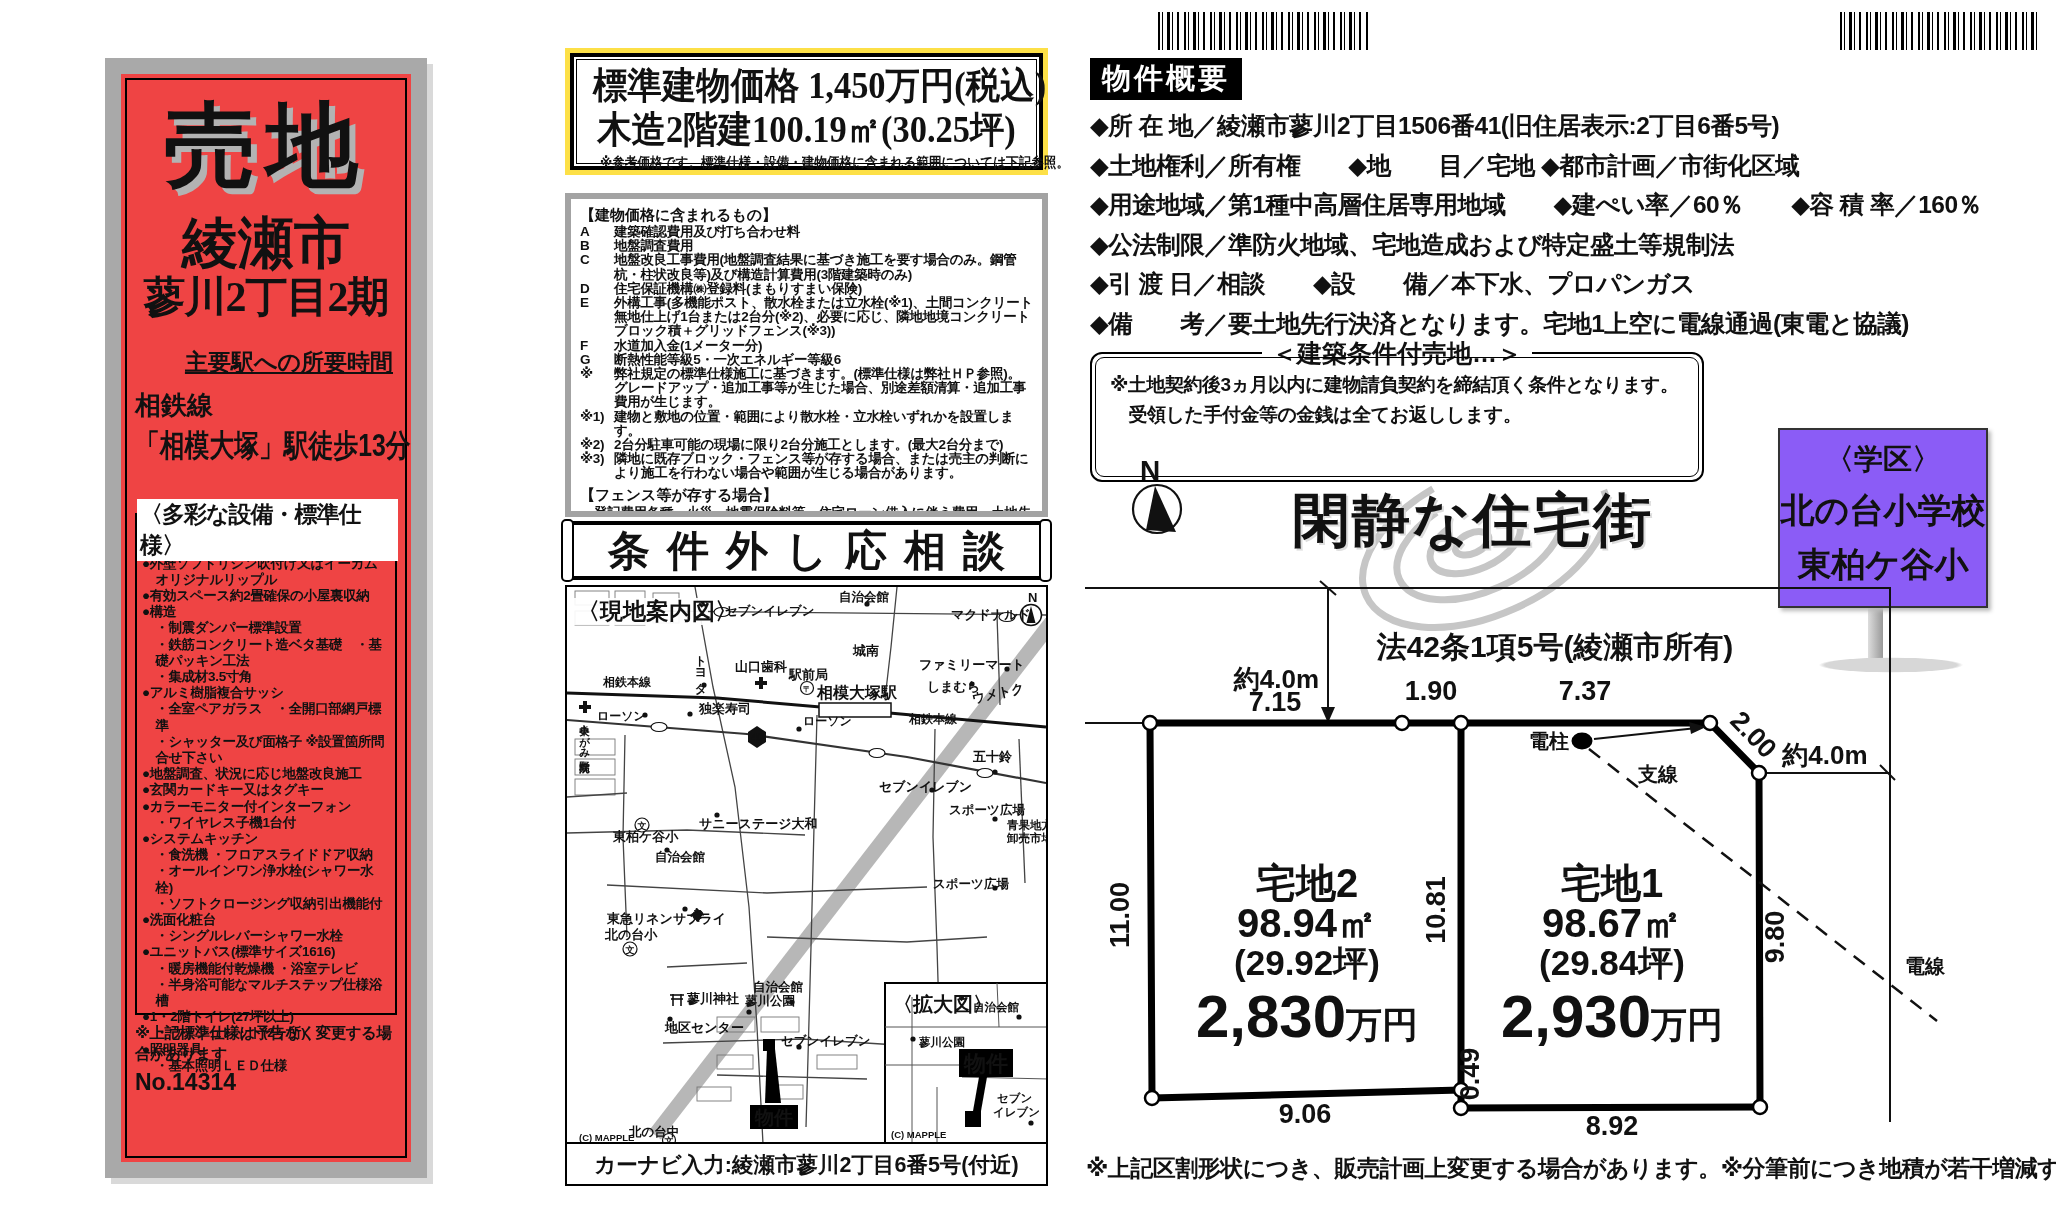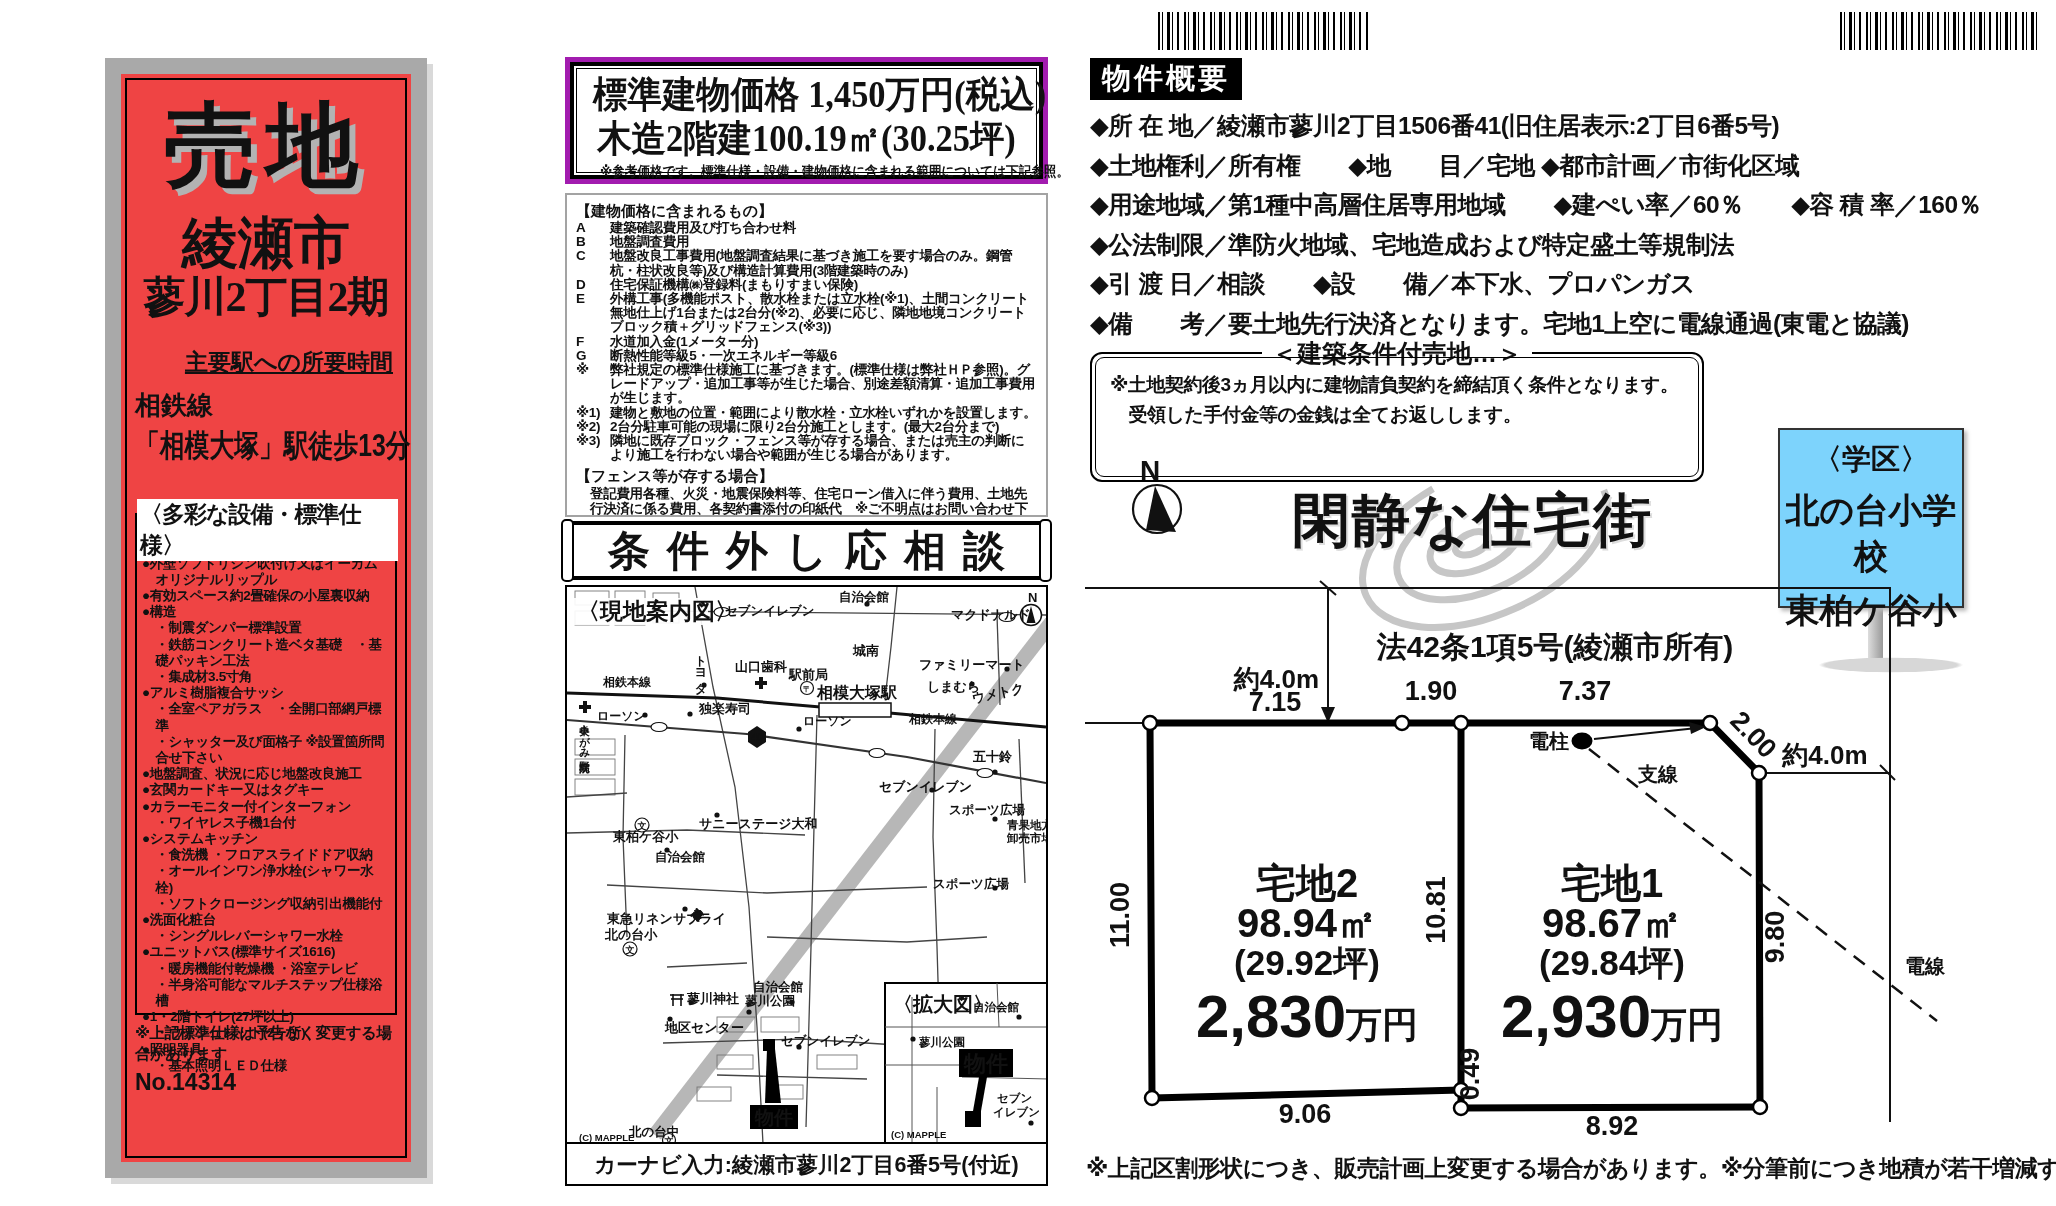--- a/index.html
+++ b/index.html
@@ -16,26 +16,26 @@
   .t-access{margin-top:26px;text-align:right;font-size:23px;font-weight:600;text-decoration:underline;padding-right:4px;}
   .t-line{margin-top:10px;font-size:26px;font-weight:600;}
   .t-station{font-size:31px;font-weight:900;white-space:nowrap;transform:scaleX(.8);transform-origin:left;margin-top:2px;}
   .spec-box{position:relative;margin-top:46px;border:2px solid #000;height:502px;padding:8px 5px;box-sizing:border-box;}
   .spec-title{position:absolute;top:-16px;right:-3px;background:#fff;padding:0 3px;font-size:23px;font-weight:700;letter-spacing:-1px;}
   .spec-list{font-size:13.5px;font-weight:600;line-height:16.2px;letter-spacing:-.3px;}
   .spec-list div{padding-left:1em;text-indent:-1em;white-space:pre-wrap;}
   .spec-note{margin-top:8px;font-size:15.5px;font-weight:600;letter-spacing:-.5px;}
   .spec-no{margin-top:4px;font-size:23px;font-weight:600;}
   
-  .price-box{left:565px;top:57px;width:483px;height:127px;background:#a21caf;padding:5px;box-sizing:border-box;}
+  .price-box{left:565px;top:48px;width:483px;height:127px;background:#fde047;padding:5px;box-sizing:border-box;}
   .price-in{border:4px solid #000;background:#fff;height:100%;box-sizing:border-box;position:relative;}
   .price-in2{position:absolute;inset:2px;border:1px solid #000;text-align:center;padding-top:4px;box-sizing:border-box;}
   .price-l{font-family:"Liberation Serif","DejaVu Serif",serif;font-weight:900;font-size:37px;line-height:1.18;white-space:nowrap;transform:scaleX(.93);transform-origin:center;}
   .price-note{font-size:14px;font-weight:700;white-space:nowrap;transform:scaleX(.9);transform-origin:center;margin-top:3px;}
-  .incl-box{left:565px;top:193px;width:483px;height:324px;border:2px solid #a3a3a3;box-sizing:border-box;padding:7px 9px;overflow:hidden;}
+  .incl-box{left:565px;top:193px;width:483px;height:324px;border:6px solid #a3a3a3;box-sizing:border-box;padding:7px 9px;overflow:hidden;}
   .incl-title{font-size:15px;font-weight:700;}
   .incl-row{display:flex;font-size:13.5px;font-weight:600;line-height:14.2px;letter-spacing:-.3px;}
   .incl-k{width:34px;flex:0 0 34px;}
   .incl-t{flex:1;}
   .excl-title{font-size:15px;font-weight:700;margin-top:5px;}
   .excl-text{font-size:13.5px;font-weight:600;line-height:15px;letter-spacing:-.3px;padding-left:14px;}
   .banner{left:565px;top:521px;width:483px;height:59px;border:4px solid #000;box-sizing:border-box;background:#fff;display:flex;align-items:center;justify-content:center;}
   .banner:before,.banner:after{content:"";position:absolute;top:-6px;bottom:-6px;width:9px;border:2px solid #000;border-radius:5px;background:#fff;}
   .banner:before{left:-8px;}
   .banner:after{right:-8px;}
@@ -45,21 +45,21 @@
   
   .barcode{height:38px;background:repeating-linear-gradient(90deg,#000 0 2px,#fff 2px 4px,#000 4px 5px,#fff 5px 9px,#000 9px 12px,#fff 12px 14px,#000 14px 15px,#fff 15px 19px,#000 19px 21px,#fff 21px 26px);}
   .bukken-head{left:1090px;top:58px;width:152px;height:42px;background:#000;color:#fff;display:flex;align-items:center;justify-content:center;font-size:29px;font-weight:700;letter-spacing:3px;}
   .ov-rows{left:1090px;top:106px;width:966px;}
   .ov-rows div{font-size:24.5px;font-weight:600;line-height:39.5px;white-space:nowrap;letter-spacing:-.5px;}
   .cond-box{left:1090px;top:352px;width:614px;height:130px;border:2px solid #000;border-radius:12px;box-sizing:border-box;}
   .cond-in{position:absolute;inset:3px;border:1px solid #000;border-radius:9px;padding:12px 14px;box-sizing:border-box;}
   .cond-title{position:absolute;top:-17px;left:50%;transform:translateX(-50%);background:#fff;padding:0 10px;font-size:25px;font-weight:700;white-space:nowrap;}
   .cond-in div{font-size:19px;font-weight:700;line-height:30px;white-space:nowrap;letter-spacing:-.5px;}
   .quiet{left:1292px;top:482px;width:500px;font-family:"Liberation Serif","DejaVu Serif",serif;font-weight:900;font-size:58px;letter-spacing:2px;white-space:nowrap;text-shadow:2px 2px 0 #ddd;}
-  .sign{left:1778px;top:428px;width:186px;height:180px;border:2px solid #333;background:#7dd3fc;box-shadow:3px 3px 4px #bbb;box-sizing:border-box;text-align:center;}
+  .sign{left:1778px;top:428px;width:210px;height:180px;border:2px solid #333;background:#8b5cf6;box-shadow:3px 3px 4px #bbb;box-sizing:border-box;text-align:center;}
   .sign-title{font-size:29px;font-weight:800;margin-top:10px;}
   .sign-line{font-size:34px;font-weight:600;margin-top:8px;}
   .sign-post{left:1868px;top:608px;width:15px;height:56px;background:linear-gradient(90deg,#ddd,#999);}
   .sign-shadow{left:1806px;top:656px;width:170px;height:18px;background:radial-gradient(ellipse at center,#d7d7d7 0 55%,transparent 60%);}
   .diag-note{left:1086px;top:1153px;width:968px;font-size:23px;font-weight:700;white-space:nowrap;letter-spacing:-.5px;}
   
   text{fill:#111;font-family:"Liberation Sans","DejaVu Sans",sans-serif;}
   .mt{font-weight:600;}
   .dt{font-weight:600;}
   .vtext{writing-mode:vertical-rl;text-orientation:upright;}

